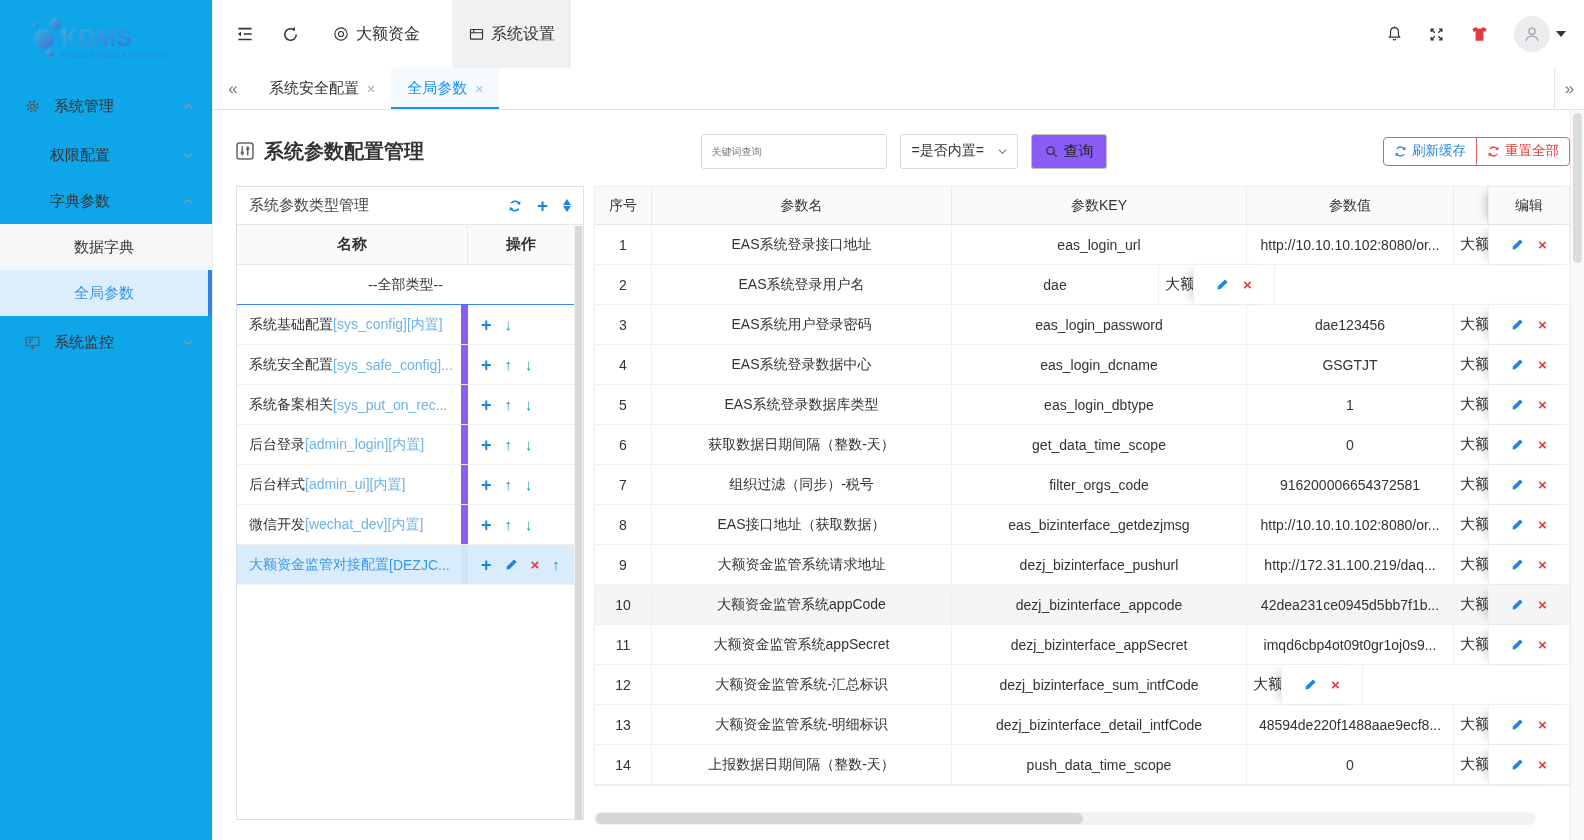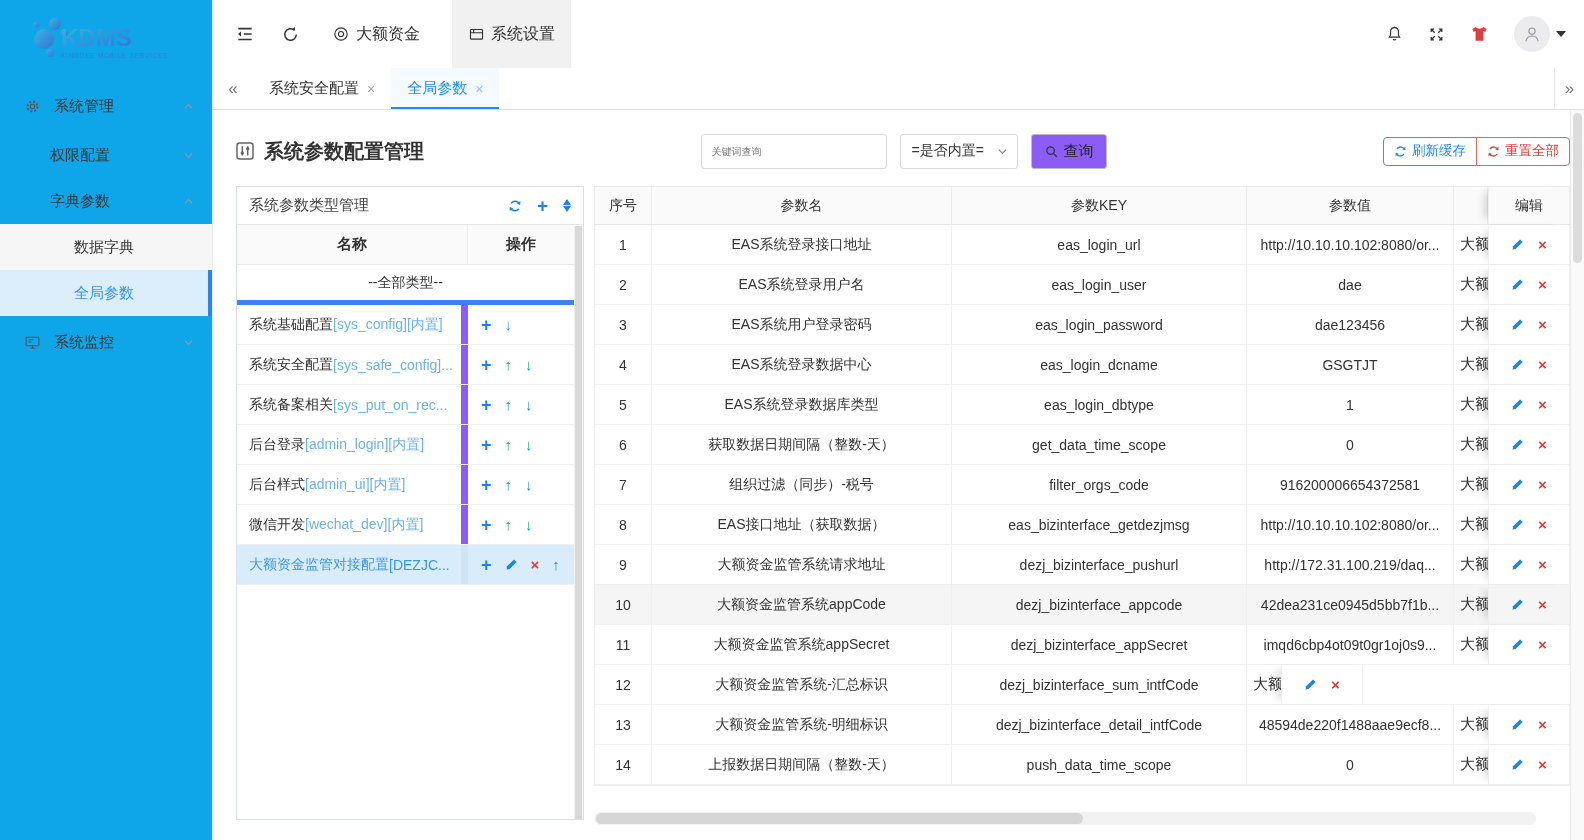--- a/index.html
+++ b/index.html
@@ -68,21 +68,21 @@
   .tp-icons .plus { color:#1b84e7; font-size:19px; font-weight:bold; line-height:1; cursor:pointer; }
   .sort-icon { display:inline-flex; flex-direction:column; gap:1px; cursor:pointer; }
   .sort-icon i { width:0; height:0; border-left:4.5px solid transparent; border-right:4.5px solid transparent; display:block; }
   .sort-icon .tu { border-bottom:6px solid #1b84e7; }
   .sort-icon .td { border-top:6px solid #1b84e7; }
   .tp-scroll { position:absolute; top:39px; right:0; bottom:0; width:9px; background:#f1f1f1; }
   .tp-scroll .thumb { position:absolute; left:1px; right:1px; top:0; height:100%; background:#d9d9d9; }
   .tp-cols { display:flex; height:40px; background:#fafafa; border-bottom:1px solid #e8e8e8; margin-right:9px; font-weight:bold; font-size:15px; }
   .tp-cols .c1 { width:231px; display:flex; align-items:center; justify-content:center; border-right:1px solid #ececec; }
   .tp-cols .c2 { flex:1; display:flex; align-items:center; justify-content:center; }
-  .tp-allrow { height:40px; margin-right:9px; border-bottom:5px solid #3b82f6; display:flex; align-items:center; justify-content:center; font-size:14px; color:#333; }
+  .tp-allrow { height:40px; margin-right:9px; border-bottom:1px solid #3b82f6; display:flex; align-items:center; justify-content:center; font-size:14px; color:#333;font-family:Liberation Serif, serif; }
   .type-row { display:flex; height:40px; margin-right:9px; border-bottom:1px solid #f0f0f0; font-size:14px; cursor:pointer; }
   .type-row .name { width:231px; display:flex; align-items:center; padding-left:12px; border-right:7px solid #8b5cf6; white-space:nowrap; overflow:hidden; }
   .type-row .name .suffix { color:#6cb3ea; }
   .type-row .acts { flex:1; display:flex; align-items:center; gap:13px; padding-left:13px; }
   .type-row.selected { background:#d9ecfb; }
   .type-row.selected .name { color:#3b97ea; border-right-color:#cfe4f5; }
   .type-row.selected .name .suffix { color:#3b97ea; }
   .act { display:inline-flex; align-items:center; justify-content:center; cursor:pointer; line-height:1; }
   .act.add { color:#1b84e7; font-size:18px; font-weight:bold; }
   .act.up, .act.down { color:#17a0ae; font-size:15px; font-weight:bold; }
@@ -467,21 +467,20 @@
                       <svg viewBox="0 0 16 16" width="13" height="13">
                         <path d="M11.1 1.7 14.3 4.9 5.7 13.5 1.9 14.1 2.5 10.3 Z" fill="#1b84e7"></path>
                       </svg>
                     </span>
                     <span class="x">×</span>
                   </span>
                 </div>
                 <div class="prow">
                   <span class="pcell pc-seq">2</span>
                   <span class="pcell pc-name">EAS系统登录用户名</span>
-                  <span class="pcell pc-key">eas_login_user</span>
                   <span class="pcell pc-val">dae</span>
                   <span class="pcell pc-type">大额</span>
                   <span class="pcell pc-edit">
                     <span class="pen">
                       <svg viewBox="0 0 16 16" width="13" height="13">
                         <path d="M11.1 1.7 14.3 4.9 5.7 13.5 1.9 14.1 2.5 10.3 Z" fill="#1b84e7"></path>
                       </svg>
                     </span>
                     <span class="x">×</span>
                   </span>

